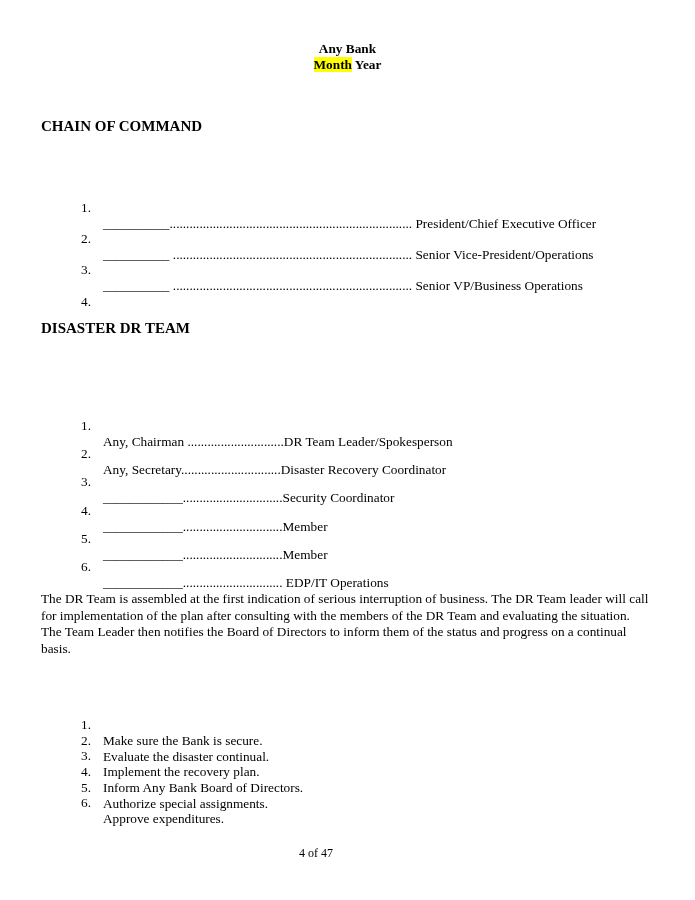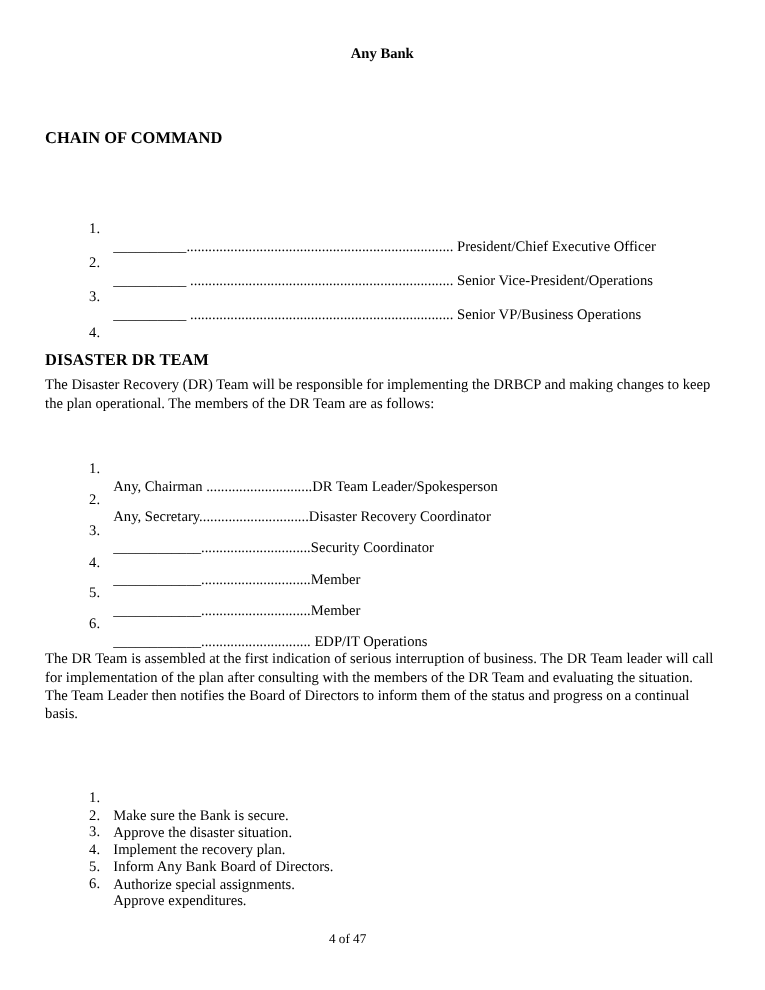--- a/index.html
+++ b/index.html
@@ -74,20 +74,24 @@
       line-height: 14px;
     }
   </style>
 </head>
 <body>
 
 <div class="page">
 
   <div class="header">
     <div>Any Bank</div>
+    <div>
+      <span class="hl">Month</span>
+      <span>Year</span>
+    </div>
   </div>
 
   <div class="section-title" style="top:118px;">CHAIN OF COMMAND</div>
 
   <div class="row" style="top:184px;">
     <span class="num">1.</span>
     <span class="content">__________......................................................................... President/Chief Executive Officer</span>
   </div>
   <div class="row" style="top:215px;">
     <span class="num">2.</span>
@@ -96,21 +100,20 @@
   <div class="row" style="top:246px;">
     <span class="num">3.</span>
     <span class="content">__________ ........................................................................ Senior VP/Business Operations</span>
   </div>
   <div class="row" style="top:278px;">
     <span class="num">4.</span>
     <span class="content"></span>
   </div>
 
   <div class="section-title" style="top:320px;">DISASTER DR TEAM</div>
-  <div class="para" style="top:342px;">The Disaster Recovery (DR) Team will be responsible for implementing the DRBCP and making changes to keep the plan operational.   The members of the DR Team are as follows:</div>
 
   <div class="row" style="top:402px;">
     <span class="num">1.</span>
     <span class="content">Any, Chairman .............................DR Team Leader/Spokesperson</span>
   </div>
   <div class="row" style="top:430px;">
     <span class="num">2.</span>
     <span class="content">Any, Secretary..............................Disaster Recovery Coordinator</span>
   </div>
   <div class="row" style="top:458px;">
@@ -131,21 +134,21 @@
   </div>
 
   <div class="para" style="top:591px;">The DR Team is assembled at the first indication of serious interruption of business.  The DR Team leader will call for implementation of the plan after consulting with the members of the DR Team and evaluating the situation.  The Team Leader then notifies the Board of Directors to inform them of the status and progress on a continual basis.</div>
 
   <div class="row" style="top:701px;">
     <span class="num">1.</span>
     <span class="content">Make sure the Bank is secure.</span>
   </div>
   <div class="row" style="top:717px;">
     <span class="num">2.</span>
-    <span class="content">Approve the disaster situation.</span>
+    <span class="content">Evaluate the disaster continual.</span>
   </div>
   <div class="row" style="top:732px;">
     <span class="num">3.</span>
     <span class="content">Implement the recovery plan.</span>
   </div>
   <div class="row" style="top:748px;">
     <span class="num">4.</span>
     <span class="content">Inform Any Bank Board of Directors.</span>
   </div>
   <div class="row" style="top:764px;">

